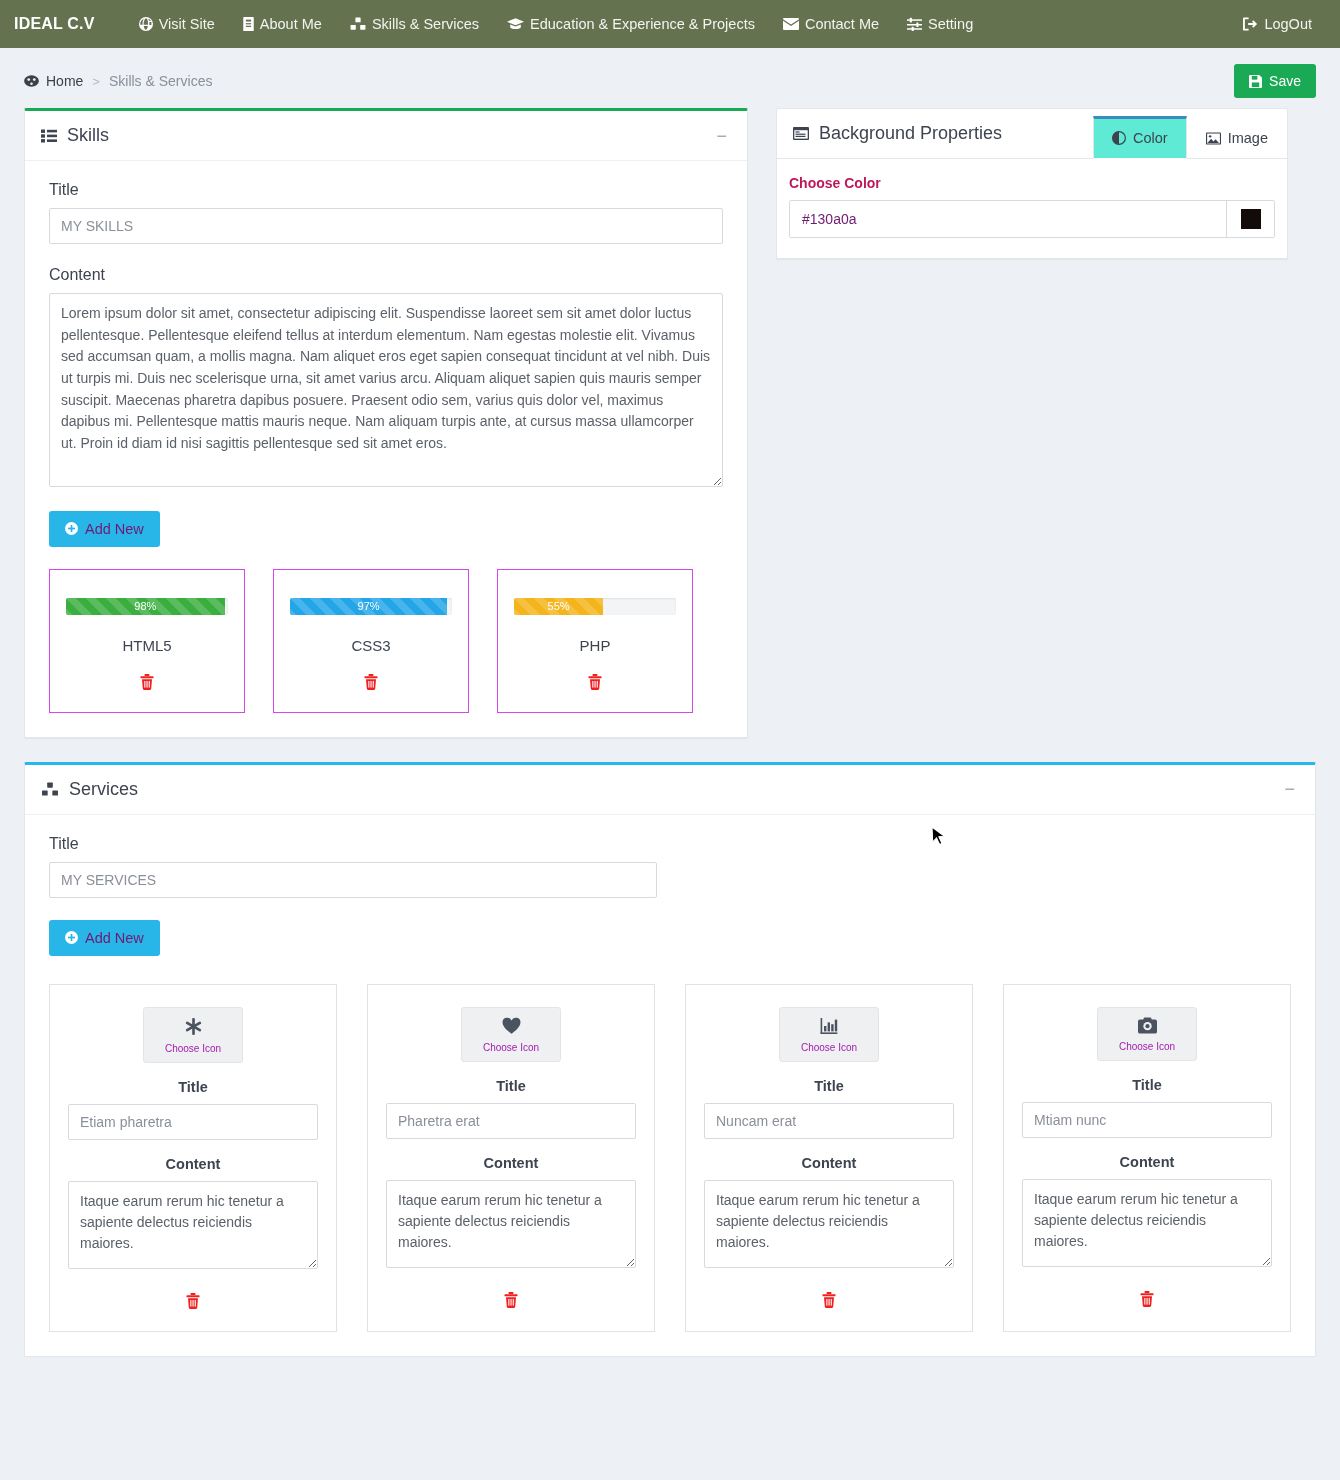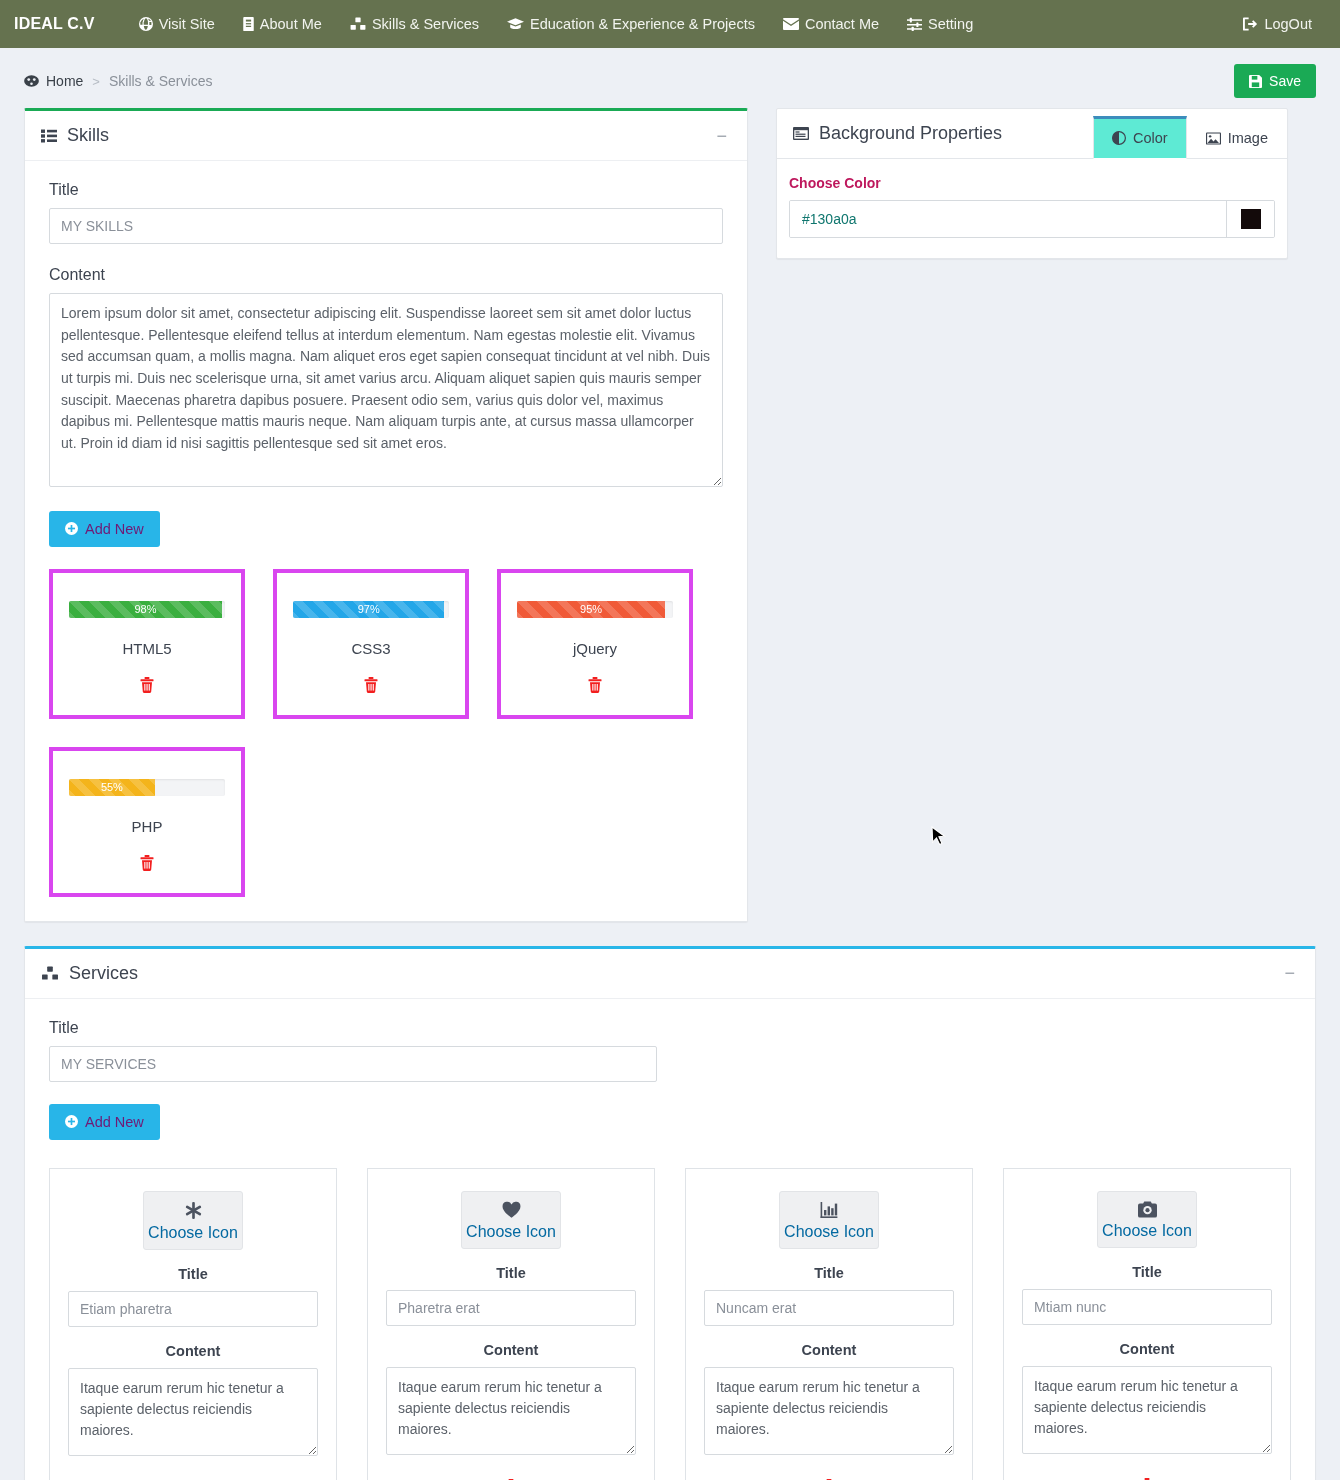--- a/index.html
+++ b/index.html
@@ -142,21 +142,21 @@
     display: inline-flex;
     align-items: center;
     gap: 7px;
     cursor: pointer;
   }
 
   
   .skill-grid { display: flex; flex-wrap: wrap; gap: 28px; margin-top: 22px; }
   .skill-card {
     width: 196px;
-    border: 4px solid #d946ef;
+    border: 1px solid #d946ef;
     background: #fff;
     padding: 28px 16px 18px 16px;
     text-align: center;
   }
   .progress-track {
     height: 17px;
     background: #f3f4f6;
     border-radius: 2px;
     overflow: hidden;
     box-shadow: inset 0 1px 2px rgba(0,0,0,.08);
@@ -200,21 +200,21 @@
     background: #5eead4;
     border: 1px solid #e3e6ea;
     border-bottom-color: #fff;
     border-top: 3px solid #3c8dbc;
     padding-top: 11px;
   }
   .bg-body { padding: 16px 12px 20px 12px; }
   .bg-sub-label { font-size: 14px; font-weight: bold; color: #be185d; margin-bottom: 9px; display: block; }
   .color-row { display: flex; align-items: stretch; border: 1px solid #d6dade; border-radius: 2px; overflow: hidden; }
   .color-input {
-    flex: 1; border: none; padding: 10px 12px; font-size: 14px; color: #0f766e;
+    flex: 1; border: none; padding: 10px 12px; font-size: 14px; color: #701a75;
     font-family: "Liberation Sans", sans-serif; outline: none; background: #fff;
   }
   .color-swatch-wrap {
     width: 48px; display: flex; align-items: center; justify-content: center;
     border-left: 1px solid #d6dade; background: #fff; cursor: pointer;
   }
   .color-swatch { width: 20px; height: 20px; }
 
   
   .services-wrap { width: 100%; margin-top: 24px; }
@@ -231,21 +231,21 @@
     border: 1px solid #e2e4e7;
     border-radius: 3px;
     width: 100px;
     padding: 9px 0 7px 0;
     margin: 0 auto;
     display: block;
     cursor: pointer;
     font-family: "Liberation Sans", sans-serif;
   }
   .choose-icon-glyph { display: flex; justify-content: center; color: #4c5360; margin-bottom: 4px; }
-  .choose-icon-text { font-size: 16px; color: #0369a1; }
+  .choose-icon-text { font-size: 10px; color: #a21caf; }
   .svc-label { font-size: 14.5px; font-weight: bold; color: #3d4450; margin: 16px 0 9px 0; display: block; }
   .svc-input {
     width: 100%; border: 1px solid #d6dade; border-radius: 2px;
     padding: 9px 11px; font-size: 14px; color: #8a9099;
     font-family: "Liberation Sans", sans-serif; outline: none;
   }
   .svc-textarea {
     width: 100%; height: 88px; border: 1px solid #d6dade; border-radius: 2px;
     padding: 9px 11px; font-size: 14px; line-height: 1.5; color: #5b6169;
     font-family: "Liberation Sans", sans-serif; resize: vertical; outline: none;
@@ -443,38 +443,20 @@
                     <rect x="0.5" y="2.2" width="13" height="2.1" rx=".5"></rect>
                     <path d="M2 5.2h10l-.8 9.6a1.2 1.2 0 01-1.2 1.1H4a1.2 1.2 0 01-1.2-1.1L2 5.2z"></path>
                     <rect x="4.3" y="7" width="1.1" height="6.6" fill="#fff"></rect>
                     <rect x="6.5" y="7" width="1.1" height="6.6" fill="#fff"></rect>
                     <rect x="8.7" y="7" width="1.1" height="6.6" fill="#fff"></rect>
                   </svg>
               </span>
             </button>
           </div>
 
-          <div class="skill-card">
-            <div class="progress-track">
-              <div class="progress-bar" id="sk2" style="width: 95%; background-color: rgb(240, 90, 56);">95%</div>
-            </div>
-            <div class="skill-name">jQuery</div>
-            <button class="trash-btn">
-              <span class="ico">
-                <svg width="14" height="16" viewBox="0 0 14 16" fill="#f21f1f">
-                    <rect x="4.6" y="0" width="4.8" height="2" rx=".5"></rect>
-                    <rect x="0.5" y="2.2" width="13" height="2.1" rx=".5"></rect>
-                    <path d="M2 5.2h10l-.8 9.6a1.2 1.2 0 01-1.2 1.1H4a1.2 1.2 0 01-1.2-1.1L2 5.2z"></path>
-                    <rect x="4.3" y="7" width="1.1" height="6.6" fill="#fff"></rect>
-                    <rect x="6.5" y="7" width="1.1" height="6.6" fill="#fff"></rect>
-                    <rect x="8.7" y="7" width="1.1" height="6.6" fill="#fff"></rect>
-                  </svg>
-              </span>
-            </button>
-          </div>
 
           <div class="skill-card">
             <div class="progress-track">
               <div class="progress-bar" id="sk3" style="width: 55%; background-color: rgb(244, 180, 27);">55%</div>
             </div>
             <div class="skill-name">PHP</div>
             <button class="trash-btn">
               <span class="ico">
                 <svg width="14" height="16" viewBox="0 0 14 16" fill="#f21f1f">
                     <rect x="4.6" y="0" width="4.8" height="2" rx=".5"></rect>

